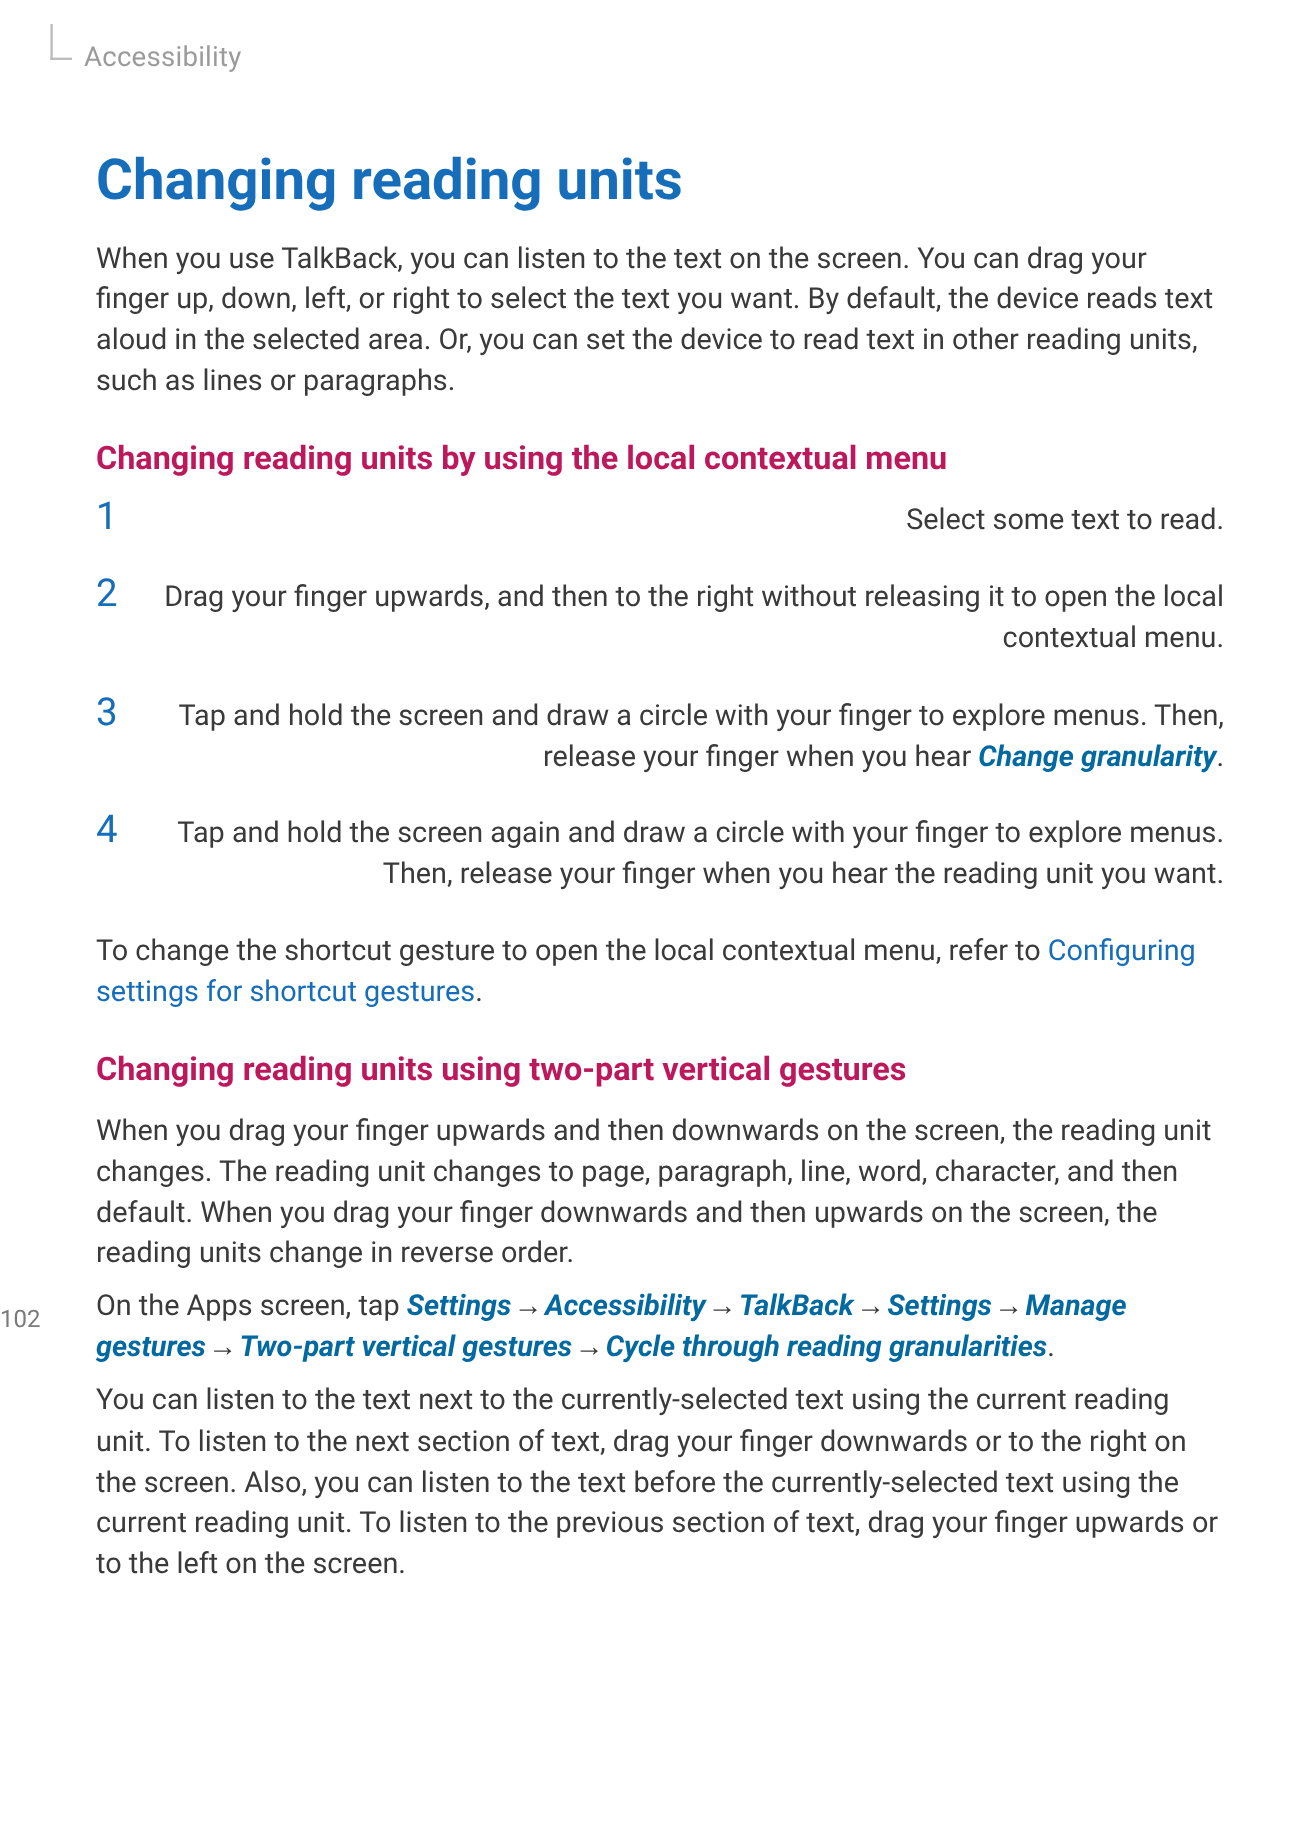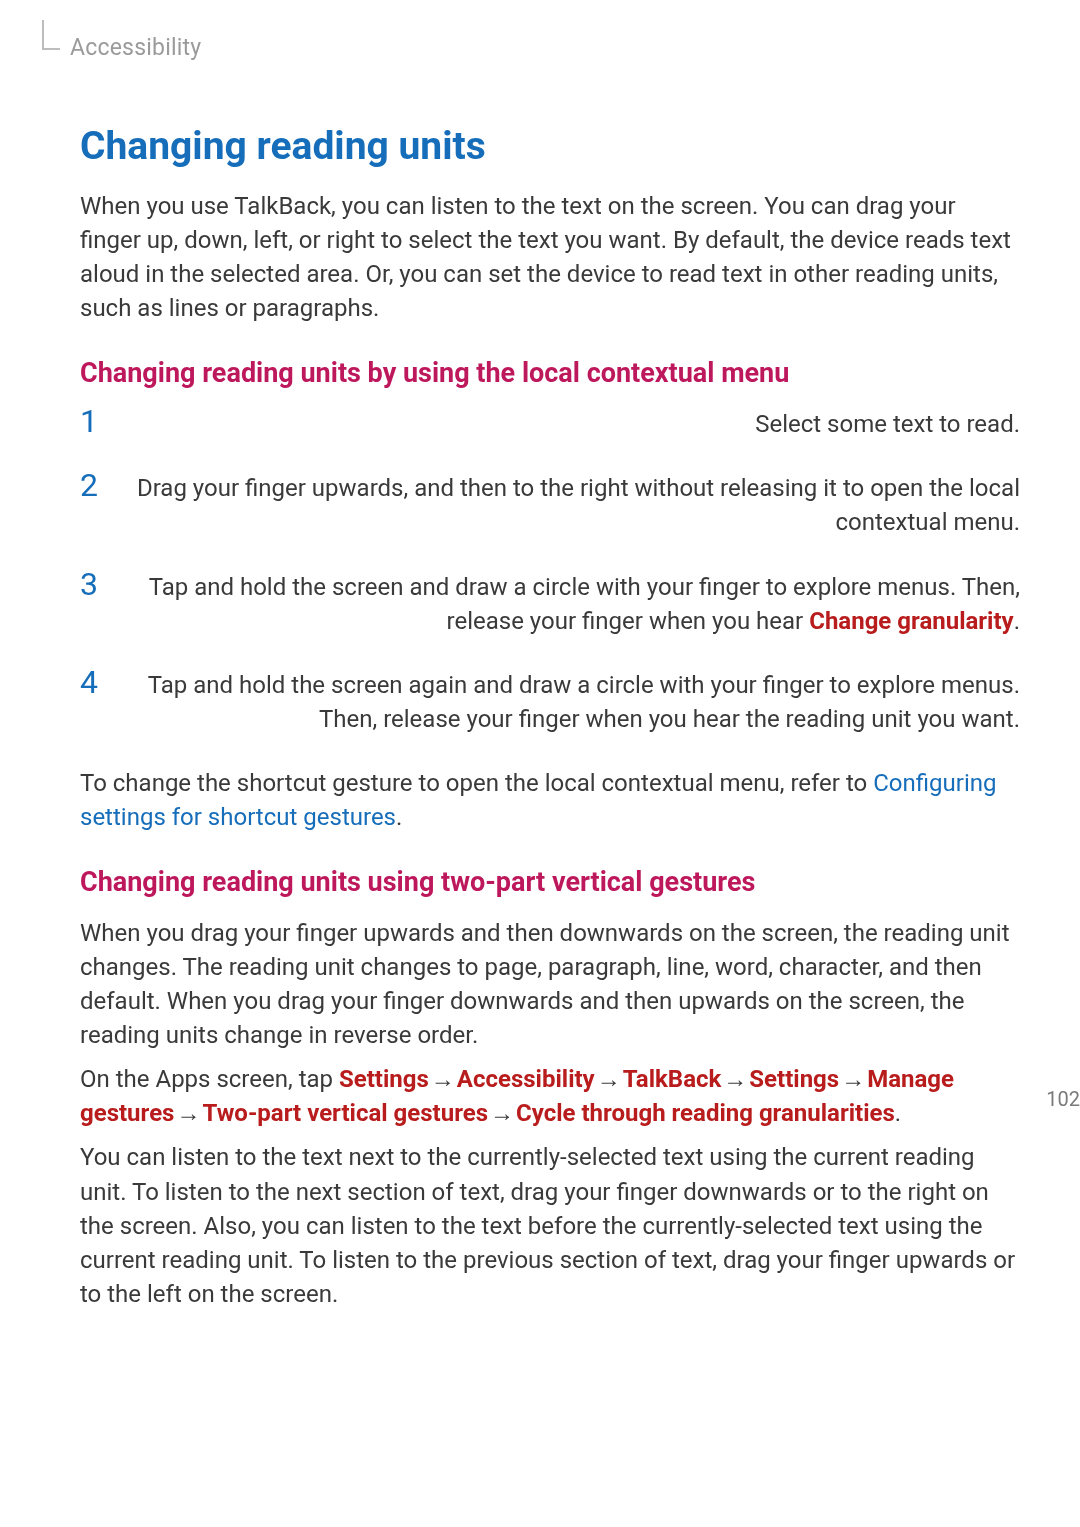--- a/index.html
+++ b/index.html
@@ -1,29 +1,29 @@
 <!DOCTYPE html>
 <html><head>
 <meta charset="utf-8">
 <style>
   * { margin: 0; padding: 0; box-sizing: border-box; }
   html, body { width: 1080px; height: 1527px; background: #fff; font-family: -apple-system, "Segoe UI", Roboto, "Helvetica Neue", Arial, sans-serif; color: #333; }
   .page { position: relative; width: 1080px; height: 1151px; padding: 34px 60px 0 80px; border-radius: 25px; }
   .tab-mark { position: absolute; left: 42px; top: 20px; width: 18px; height: 30px; border-left: 2px solid #bdbdbd; border-bottom: 2px solid #bdbdbd; }
   .breadcrumb { color: #9b9b9b; font-size: 23px; letter-spacing: 0.2px; margin-left: -10px; }
   .content { padding-top: 62px; }
-  h1.section-title { color: #166dba; font-size: 39px; font-weight: 700; margin-bottom: 20px; }
+  h1.section-title { color: #166dba; font-size: 47px; font-weight: 700; margin-bottom: 20px; }
   p.body { color: #3a3a3a; font-size: 24px; line-height: 1.42; margin-bottom: 10px; }
   h2.subhead { color: #be185d; font-size: 27px; font-weight: 700; margin-top: 32px; margin-bottom: 18px; }
   ol.steps { list-style: none; counter-reset: step; margin-top: 6px; text-align: right; }
   ol.steps > li { position: relative; padding-left: 42px; margin-bottom: 30px; color: #3a3a3a; font-size: 24px; line-height: 1.42; }
   ol.steps > li::before { counter-increment: step; content: counter(step); position: absolute; left: 0; top: -8px; font-size: 32px; color: #166dba; font-weight: 400; }
   a.link { color: #166dba; text-decoration: none; }
-  .page-num { position: absolute; bottom: 40px; left: 0; right: 0; text-align: right; color: #7a7a7a; font-size: 20px; }
-  .bold { font-weight: 700; color: #b91c1c; }
+  .page-num { position: absolute; bottom: 40px; left: 0; right: 0; text-align: left; color: #7a7a7a; font-size: 20px; }
+  .bold { font-weight: 700; color: #0369a1; font-style: italic; }
   .arrow { display: inline-block; padding: 0 2px; }
   .para-block { margin-bottom: 14px; }
 </style>
 </head>
 <body>
 
 <div class="page">
   <div class="tab-mark"></div>
   <div class="breadcrumb">Accessibility</div>
 

